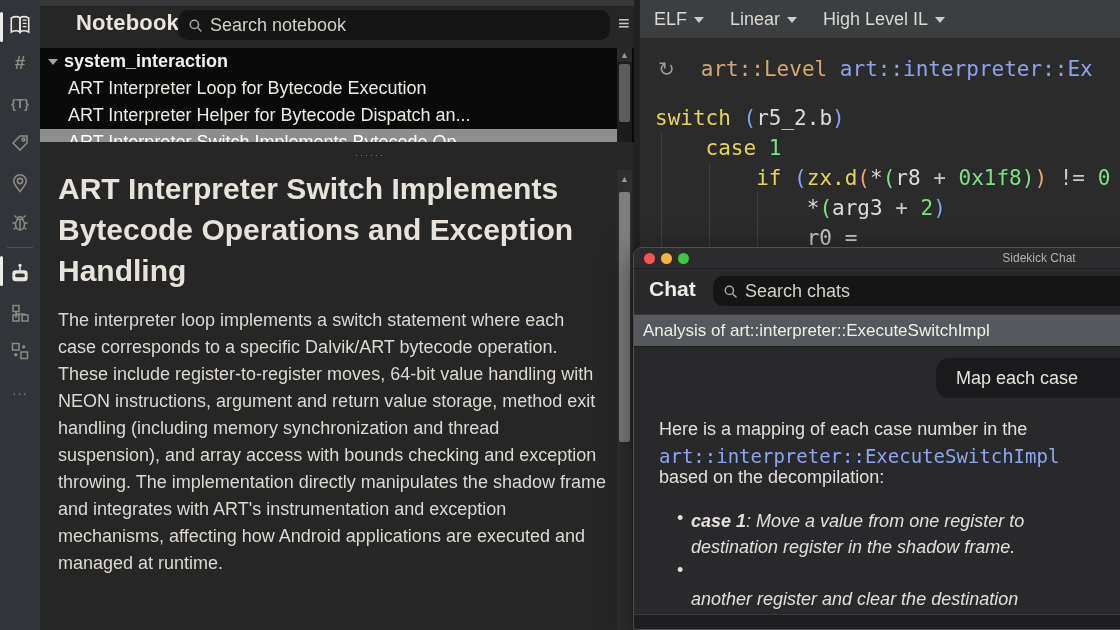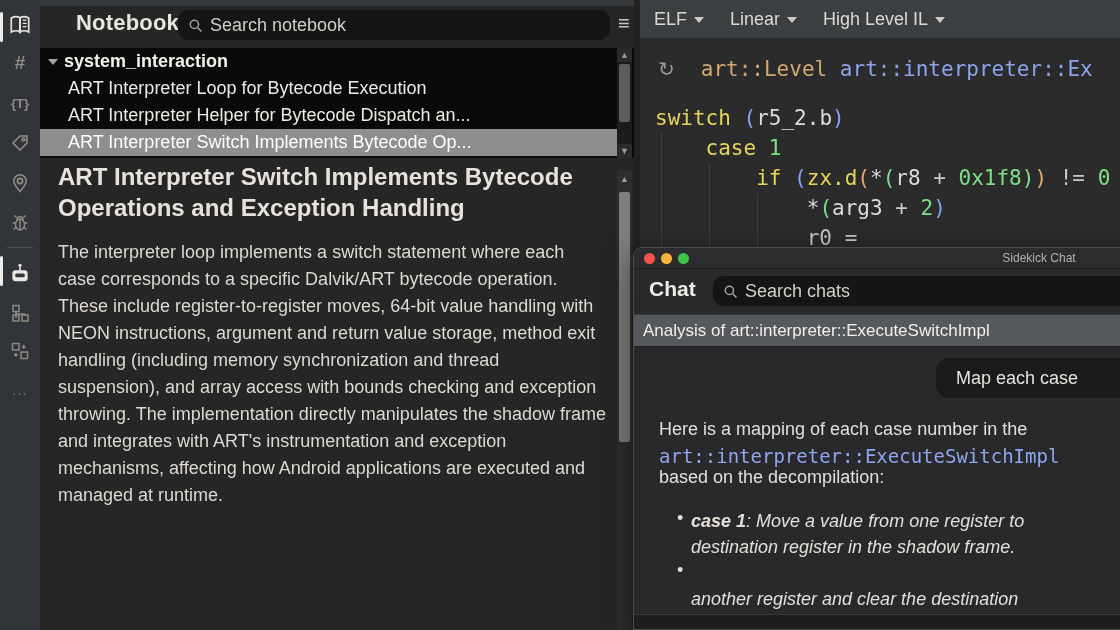--- a/index.html
+++ b/index.html
@@ -19,38 +19,38 @@
 
   
   #notebook { left:40px; top:0; width:594px; height:630px; background:#262626; }
   #nb-topstrip { left:0; top:0; width:594px; height:6px; background:#36393c; }
   #nb-title { left:36px; top:10px; font-size:22px; font-weight:bold; color:#e9e5df; letter-spacing:.2px; }
   .searchbox { position:absolute; background:#151515; border-radius:10px; display:flex;
     align-items:center; gap:7px; padding:0 10px; color:#d3cfc8; }
   #nb-search { left:138px; top:10px; width:432px; height:30px; font-size:18px; }
   #nb-menu { left:578px; top:12px; font-size:20px; color:#c9c5bf; }
 
-  #nb-tree { left:0; top:48px; width:594px; height:110px; background:#0a0a0a; overflow:hidden; }
+  #nb-tree { left:0; top:48px; width:594px; height:94px; background:#0a0a0a; overflow:hidden; }
   .tree-row { position:absolute; left:0; width:577px; height:27px; display:flex;
     align-items:center; color:#eceae4; font-size:18px; white-space:nowrap; overflow:hidden; }
   .tree-root { font-weight:bold; color:#f3f1eb; padding-left:24px; }
   .tree-item { padding-left:28px; }
   .tree-sel { background:#8e8e8e; color:#ffffff; }
   .tri-down { display:inline-block; width:0; height:0; border-left:5px solid transparent;
     border-right:5px solid transparent; border-top:6px solid #a8a49e; position:absolute; left:8px; top:11px; }
   .vscroll { position:absolute; width:15px; background:#1c1c1c; }
   .vthumb { position:absolute; left:2px; width:11px; background:#5d5d5d; border-radius:2px; }
   .varrow { position:absolute; left:0; width:15px; height:14px; color:#9a9a9a; font-size:9px;
     display:flex; align-items:center; justify-content:center; background:#2a2a2a; }
   #tree-dots { left:300px; top:150px; width:60px; text-align:center; color:#8a8a8a;
     font-size:9px; letter-spacing:2px; }
 
   #doc { left:18px; top:160px; width:562px; height:470px; overflow:hidden; }
-  #doc-title { font-size:24px; font-weight:bold; color:#e7e3dc; line-height:31px;
-    margin-top:1px; width:525px; }
+  #doc-title { font-size:30px; font-weight:bold; color:#e7e3dc; line-height:41px;
+    margin-top:8px; width:525px; }
   #doc-body { font-size:18px; color:#ddd9d2; line-height:27px; margin-top:16px; width:548px; }
   #doc-scroll { left:577px; top:170px; width:15px; height:460px; background:#2e2e2e; }
 
   
   #gapcol { left:634px; top:0; width:6px; height:630px; background:#212121; }
   #codepanel { left:640px; top:0; width:480px; height:630px; background:#2b2b2c; }
   #code-toolbar { left:0; top:0; width:480px; height:38px; background:#3c3f41; display:flex;
     align-items:center; gap:26px; padding-left:14px; color:#dcd8d2; font-size:18px; }
   .dd { display:flex; align-items:center; gap:7px; }
   .caret { width:0; height:0; border-left:5px solid transparent; border-right:5px solid transparent;

